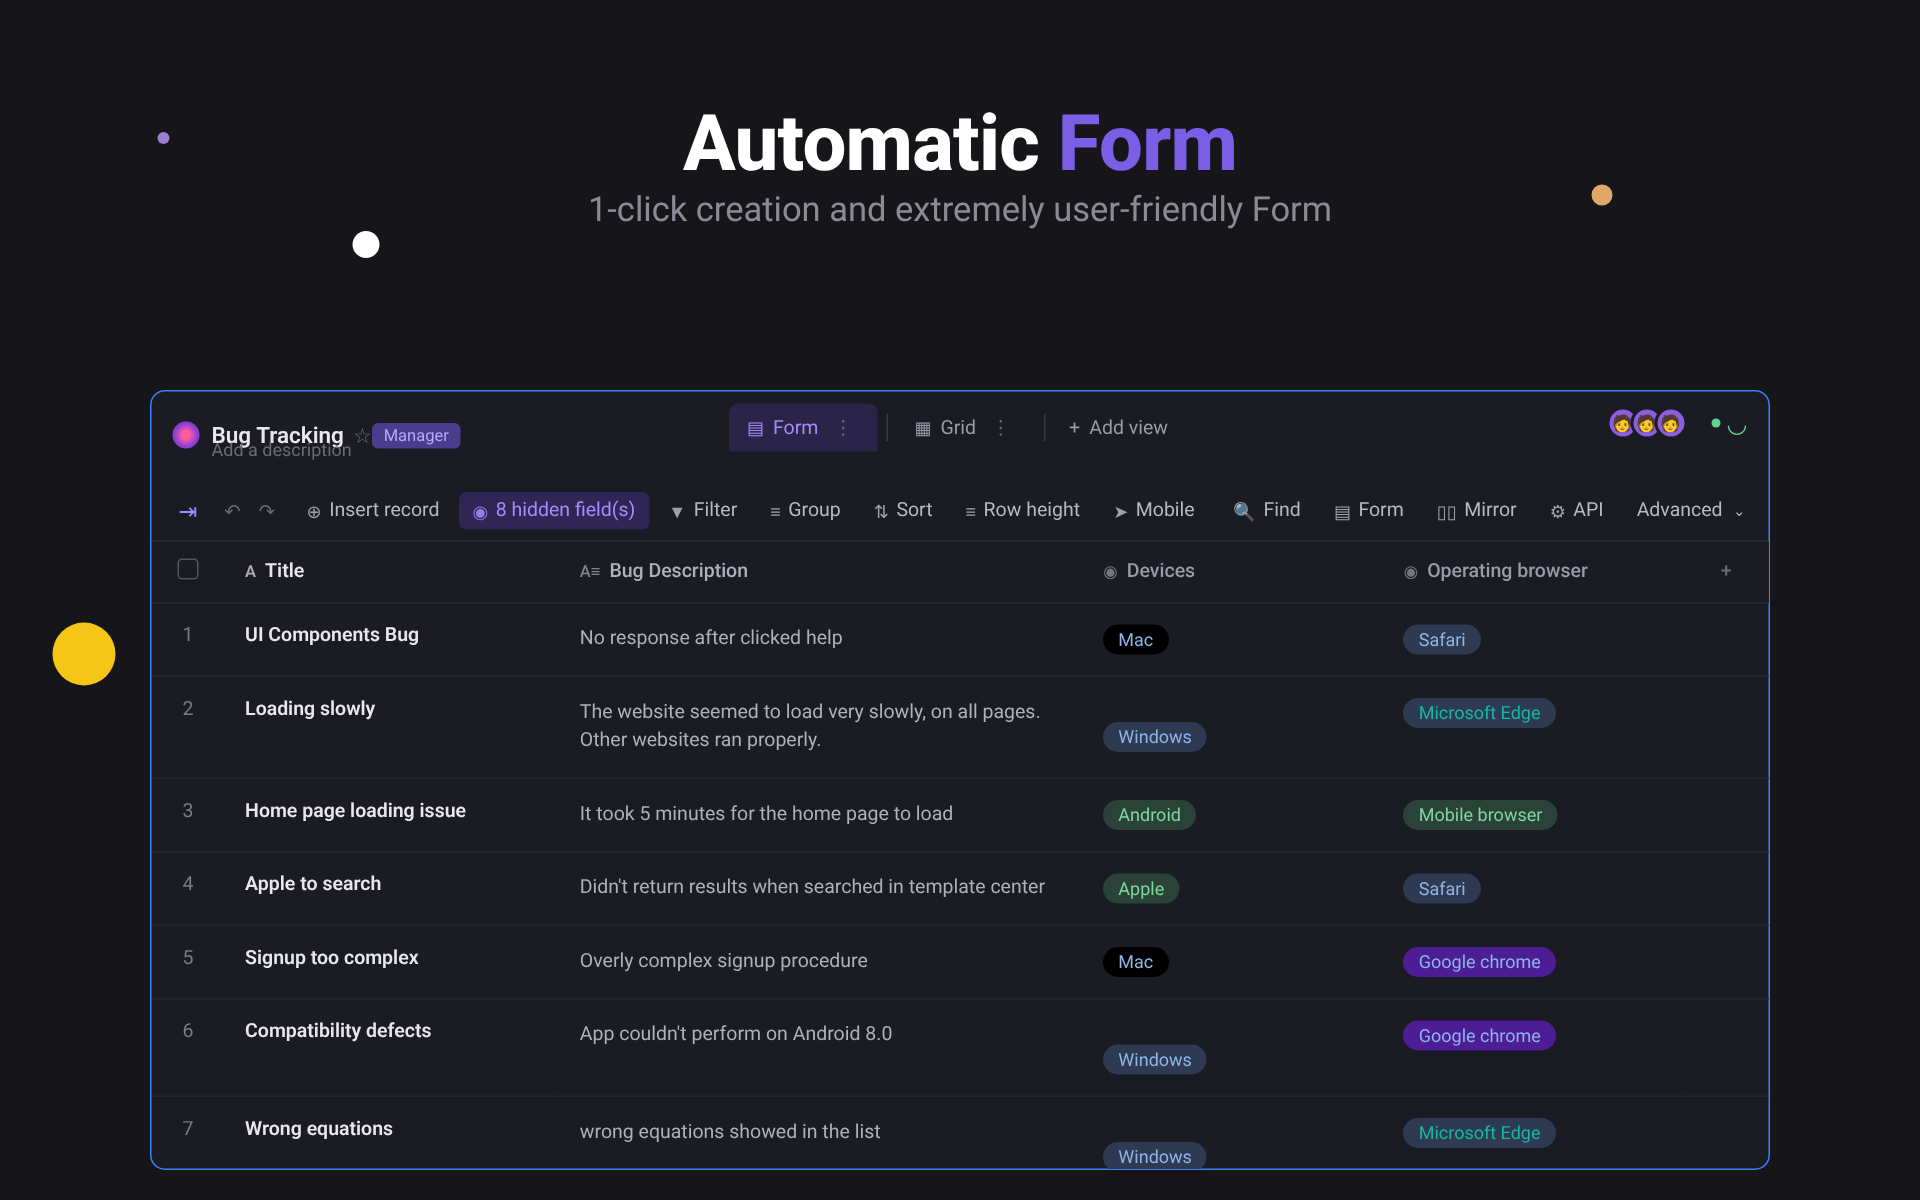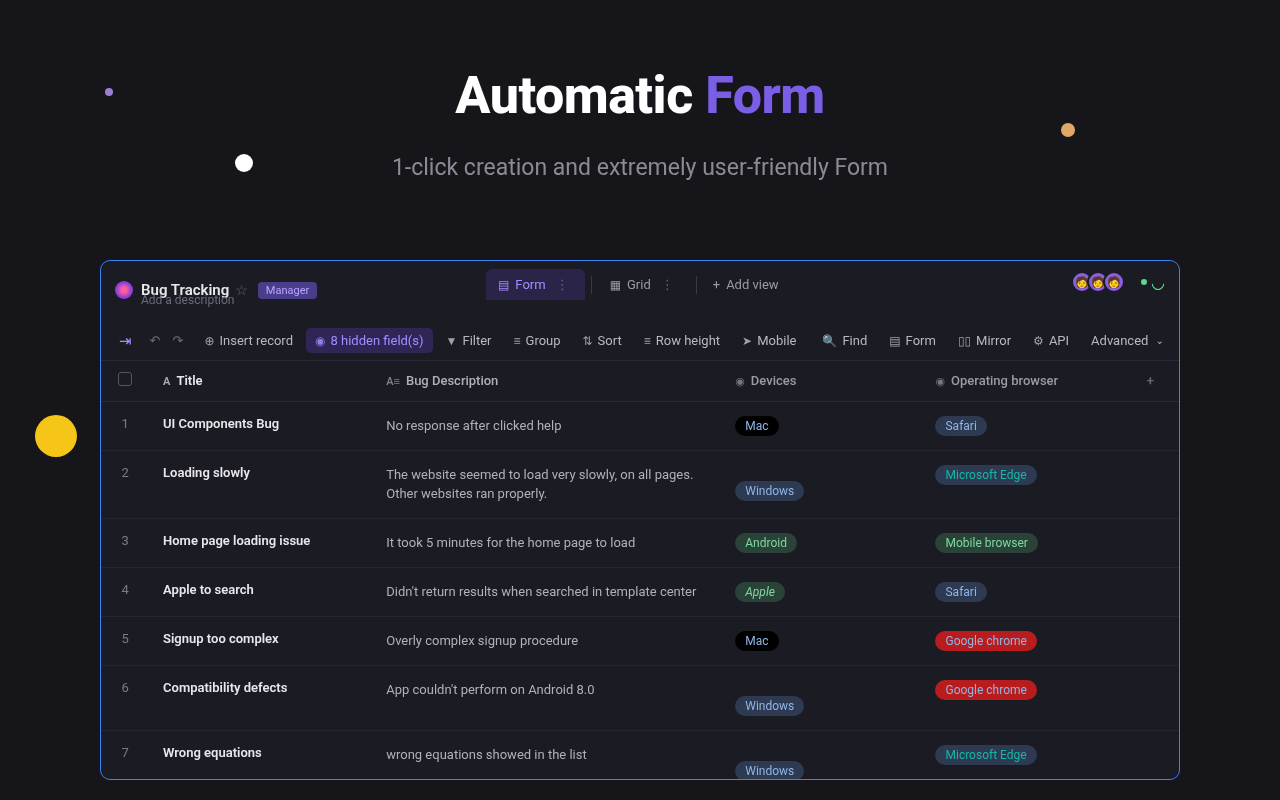--- a/index.html
+++ b/index.html
@@ -9,31 +9,31 @@
 .dot { position: absolute; border-radius: 50%; }
 .dot-purple-tl { width: 8px; height: 8px; background: #9b7fd4; top: 88px; left: 105px; }
 .dot-white { width: 18px; height: 18px; background: #fff; top: 154px; left: 235px; }
 .dot-orange-r { width: 14px; height: 14px; background: #e0a867; top: 123px; right: 205px; }
 .dot-yellow { width: 42px; height: 42px; background: #f5c518; top: 415px; left: 35px; }
 
 
 .hero { text-align: center; padding-top: 65px; }
 .hero h1 { font-size: 52px; font-weight: 800; letter-spacing: -0.5px; color: #fff; }
 .hero h1 .accent { color: #7b5ee6; }
-.hero p { margin-top: 28px; font-size: 23px; color: #8b8b96; font-weight: 400; }
+.hero p { font-size: 23px; color: #8b8b96; font-weight: 400; }
 
 
 .app { position: absolute; top: 260px; left: 100px; right: 100px; bottom: 20px; background: #1b1b23; border-radius: 10px; overflow: hidden; border: 1px solid #3b82f6; }
 
 
 .app-header { display: flex; align-items: center; padding: 10px 14px 0 14px; height: 48px; }
 .app-logo { width: 18px; height: 18px; border-radius: 50%; background: radial-gradient(circle, #ff5e9e 20%, #8b3ed6 60%); margin-right: 8px; }
 .app-title { color: #e8e8ec; font-weight: 600; font-size: 15px; }
 .star-icon { color: #6b6b78; margin-left: 6px; font-size: 14px; }
-.role-badge { background: #4a3d8c; color: #b8a6ff; font-size: 11px; padding: 2px 8px; border-radius: 4px; margin-left: 10px; }
+.role-badge { background: #4a3d8c; color: #b8a6ff; font-size: 11px; padding: 2px 8px; border-radius: 4px; }
 .app-desc { position: absolute; left: 40px; top: 32px; color: #6b6b78; font-size: 12px; }
 
 
 .tabs { position: absolute; left: 385px; top: 8px; display: flex; gap: 0; align-items: center; }
 .tab { display: flex; align-items: center; gap: 6px; padding: 8px 12px; font-size: 13px; color: #9b9ba8; cursor: pointer; border-radius: 6px 6px 0 0; }
 .tab.active { background: #2a2548; color: #a58bff; }
 .tab-icon { font-size: 12px; }
 .tab-menu { color: #6b6b78; padding: 0 4px; }
 .tab-divider { width: 1px; height: 18px; background: #3a3a46; margin: 0 6px; }
 .add-view { color: #9b9ba8; font-size: 13px; display: flex; align-items: center; gap: 6px; padding: 8px 10px; cursor: pointer; }
@@ -67,25 +67,25 @@
 .col-desc { width: 305px; color: #b0b0bc; line-height: 1.5; }
 .col-dev, .col-browser { width: 175px; }
 .col-add { width: 50px; text-align: center; color: #6b6b78; }
 .checkbox { width: 14px; height: 14px; border: 1.5px solid #555562; border-radius: 3px; display: inline-block; }
 
 
 .chip { display: inline-block; padding: 3px 10px; border-radius: 11px; font-size: 12px; }
 .chip-mac { background: #000000; color: #8fb5e8; }
 .chip-windows { background: #2d3a52; color: #8fb5e8; margin-top: 16px; }
 .chip-android { background: #2a4238; color: #7dd8a0; }
-.chip-apple { background: #2a4238; color: #7dd8a0; font-style: italic; }
+.chip-apple { background: #2a4238; color: #7dd8a0; }
 .chip-safari { background: #2d3a52; color: #8fb5e8; }
 .chip-edge { background: #2d3a52; color: #14b8a6; }
 .chip-mobile { background: #2a4238; color: #7dd8a0; }
-.chip-chrome { background: #b91c1c; color: #8fb5e8; }
+.chip-chrome { background: #4c1d95; color: #8fb5e8; }
 
 .add-row { padding: 12px 22px; color: #7b7b88; font-size: 16px; cursor: pointer; }
 .chevron{font-size:10px;margin-left:2px;}
 </style>
 </head>
 <body>
 
 <div class="dot dot-purple-tl"></div>
 <div class="dot dot-white"></div>
 <div class="dot dot-orange-r"></div>

